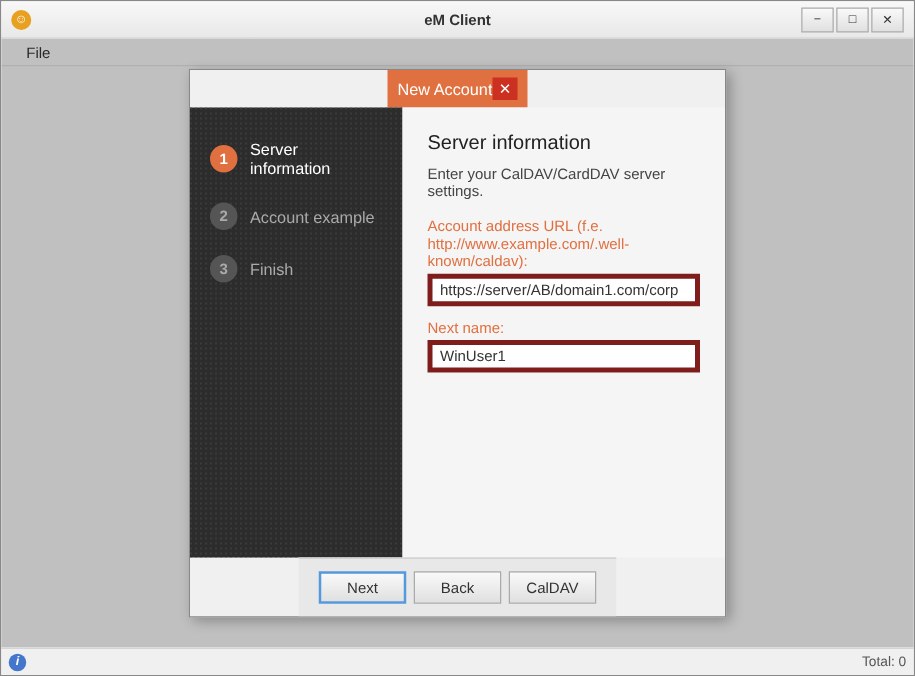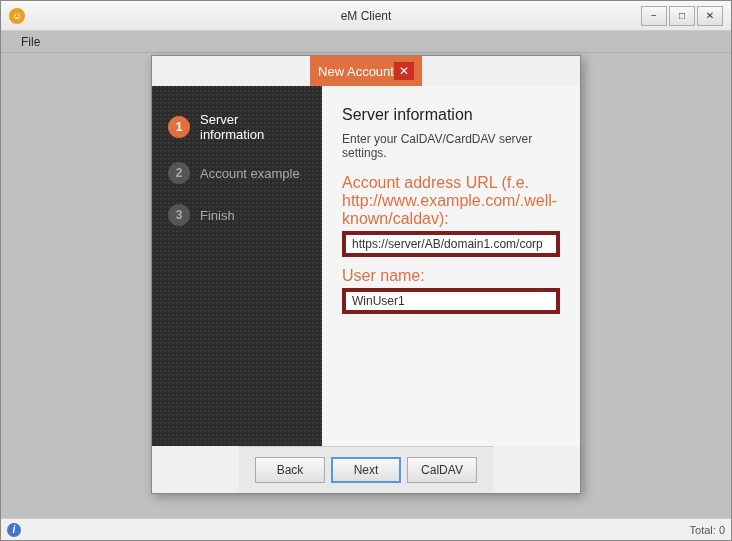--- a/index.html
+++ b/index.html
@@ -51,20 +51,21 @@
       font-size: 10px;
       color: white;
     }
 
     .title-bar-title {
       font-size: 12px;
       color: #333;
       position: absolute;
       left: 50%;
       transform: translateX(-50%);
+      font-weight: bold;
     }
 
     .title-bar-buttons {
       display: flex;
       gap: 2px;
     }
 
     .title-btn {
       width: 26px;
       height: 20px;
@@ -229,21 +230,21 @@
       font-size: 12px;
       color: #444;
       margin-bottom: 14px;
     }
 
     .field-group {
       margin-bottom: 10px;
     }
 
     .field-label {
-      font-size: 16px;
+      font-size: 12px;
       color: #e07040;
       margin-bottom: 3px;
       display: block;
     }
 
     .field-input {
       width: 100%;
       height: 26px;
       border: 4px solid #7f1d1d;
       background: white;
@@ -374,32 +375,32 @@
           <div class="dialog-right">
             <h2>Server information</h2>
             <p class="subtitle">Enter your CalDAV/CardDAV server settings.</p>
 
             <div class="field-group">
               <label class="field-label">Account address URL (f.e. http://www.example.com/.well-known/caldav):</label>
               <input class="field-input" type="text" value="https://server/AB/domain1.com/corp" style="">
             </div>
 
             <div class="field-group">
-              <label class="field-label">User name:</label>
+              <label class="field-label">Next name:</label>
               <input class="field-input" type="text" value="WinUser1" style="">
             </div>
 
 
             <div class="spacer"></div>
           </div>
         </div>
 
         <div class="dialog-footer">
+          <button class="footer-btn primary">Next</button>
           <button class="footer-btn">Back</button>
-          <button class="footer-btn primary">Next</button>
           <button class="footer-btn">CalDAV</button>
         </div>
       </div>
     </div>
   </div>
 
   <div class="status-bar">
     <div class="status-left">
       <div class="info-icon">
         <span>i</span>

